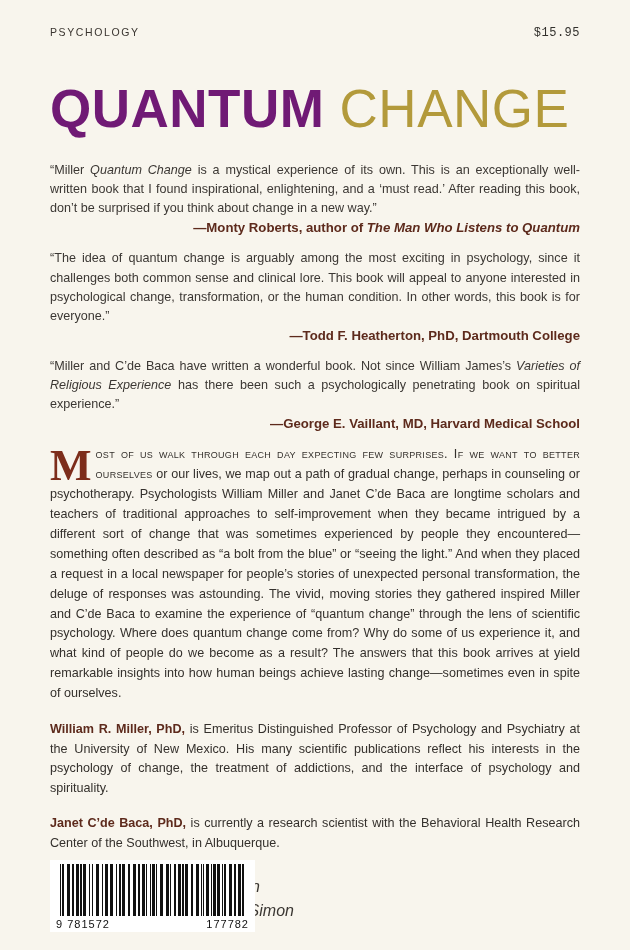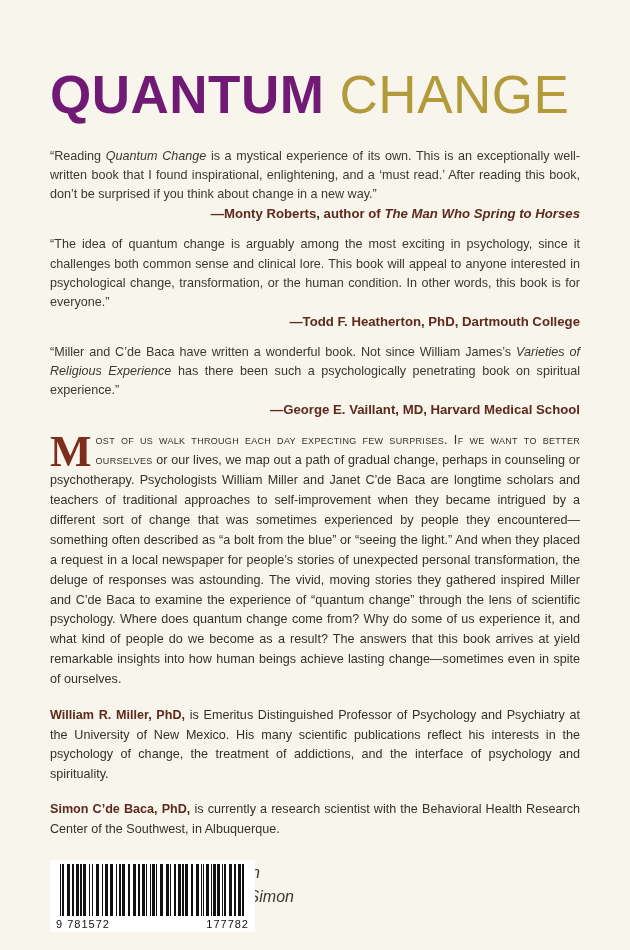--- a/index.html
+++ b/index.html
@@ -197,31 +197,35 @@
     color: #111;
     display: flex;
     justify-content: space-between;
   }
 </style>
 </head>
 <body>
 
 <div class="page">
 
+  <div class="topbar">
+    <span class="genre">PSYCHOLOGY</span>
+    <span class="price">$15.95</span>
+  </div>
 
   <div class="title">
     <span class="word1">QUANTUM</span>
     <span class="word2">CHANGE</span>
   </div>
 
   <div class="blurbs">
 
     <div class="blurb">
-      <p><span>“Reading </span><em>Quantum Change</em><span> is a mystical experience of its own. This is an exceptionally well-written book that I found inspirational, enlightening, and a ‘must read.’ After reading this book, don’t be surprised if you think about change in a new way.”</span></p>
-      <span class="attrib"><span>—Monty Roberts, author of </span><em>The Man Who Spring to Horses</em></span>
+      <p><span>“Miller </span><em>Quantum Change</em><span> is a mystical experience of its own. This is an exceptionally well-written book that I found inspirational, enlightening, and a ‘must read.’ After reading this book, don’t be surprised if you think about change in a new way.”</span></p>
+      <span class="attrib"><span>—Monty Roberts, author of </span><em>The Man Who Listens to Quantum</em></span>
     </div>
 
     <div class="blurb">
       <p><span>“The idea of quantum change is arguably among the most exciting in psychology, since it challenges both common sense and clinical lore. This book will appeal to anyone interested in psychological change, transformation, or the human condition. In other words, this book is for everyone.”</span><em></em><span></span></p>
       <span class="attrib"><span>—Todd F. Heatherton, PhD, Dartmouth College</span><em></em></span>
     </div>
 
     <div class="blurb">
       <p><span>“Miller and C’de Baca have written a wonderful book. Not since William James’s </span><em>Varieties of Religious Experience</em><span> has there been such a psychologically penetrating book on spiritual experience.”</span></p>
       <span class="attrib"><span>—George E. Vaillant, MD, Harvard Medical School</span><em></em></span>
@@ -231,21 +235,21 @@
 
   <div class="maintext">
     <span class="dropcap">M</span><span class="smallcaps">ost of us walk through each day expecting few surprises. If we want to better ourselves</span><span> or our lives, we map out a path of gradual change, perhaps in counseling or psychotherapy. Psychologists William Miller and Janet C’de Baca are longtime scholars and teachers of traditional approaches to self-improvement when they became intrigued by a different sort of change that was sometimes experienced by people they encountered—something often described as “a bolt from the blue” or “seeing the light.” And when they placed a request in a local newspaper for people’s stories of unexpected personal transformation, the deluge of responses was astounding. The vivid, moving stories they gathered inspired Miller and C’de Baca to examine the experience of “quantum change” through the lens of scientific psychology. Where does quantum change come from?  Why do some of us experience it, and what kind of people do we become as a result? The answers that this book arrives at yield remarkable insights into how human beings achieve lasting change—sometimes even in spite of ourselves.</span>
   </div>
 
   <div class="bio">
     <span class="name">William R. Miller, PhD,</span><span> is Emeritus Distinguished Professor of Psychology and Psychiatry at the University of New Mexico. His many scientific publications reflect his interests in the psychology of change, the treatment of addictions, and the interface of psychology and spirituality.</span>
   </div>
 
   <div class="bio">
-    <span class="name">Simon C’de Baca, PhD,</span><span> is currently a research scientist with the Behavioral Health Research Center of the Southwest, in Albuquerque.</span>
+    <span class="name">Janet C’de Baca, PhD,</span><span> is currently a research scientist with the Behavioral Health Research Center of the Southwest, in Albuquerque.</span>
   </div>
 
   <div class="credits">
     <div>Cover design by Paul Gordon</div>
     <div>Photograph © Stone/Jay S. Simon</div>
   </div>
 
   <div class="footer">
 
     <div class="isbn-block">

